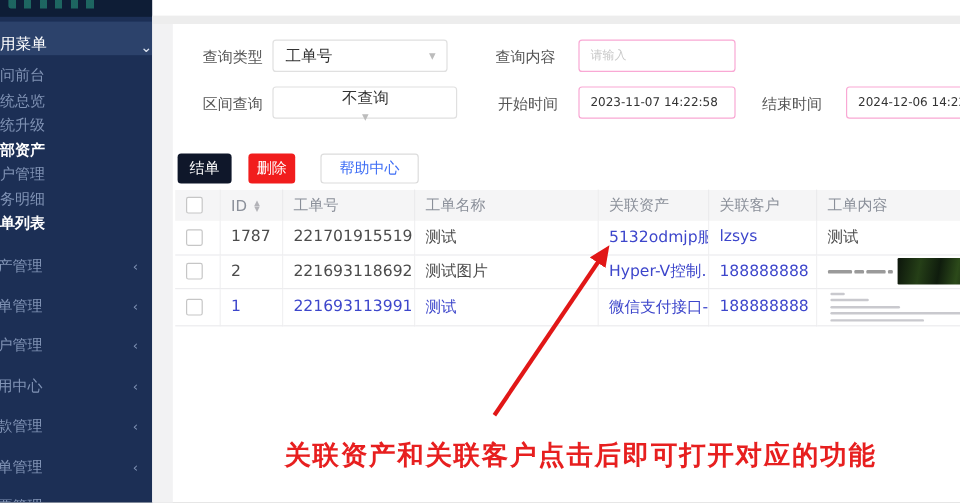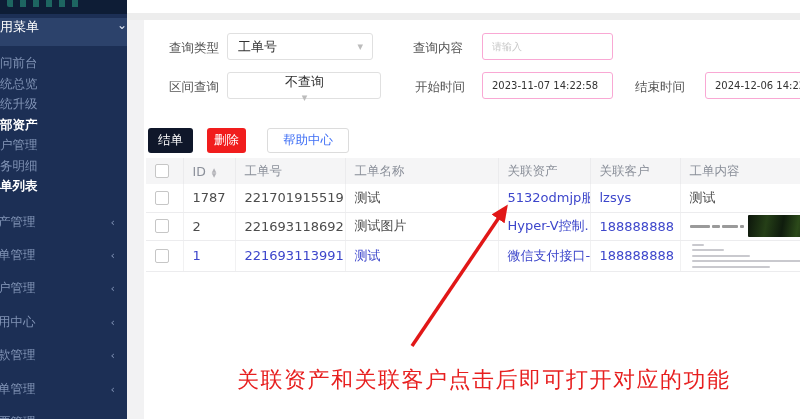--- a/index.html
+++ b/index.html
@@ -9,21 +9,21 @@
     background:#fff; font-family:"DejaVu Sans","Liberation Sans",sans-serif;
   }
   
   .sidebar { position:absolute; left:0; top:0; width:127px; height:419px;
     background:#1c2f55; overflow:hidden; }
   .logo-band { position:relative; height:14px; background:#0e1d36; overflow:hidden; }
   .logo-band::before { content:""; position:absolute; left:7px; top:-3px; width:78px; height:10px;
     background:repeating-linear-gradient(90deg,#2aa184 0 6px,transparent 6px 13px);
     opacity:.55; border-radius:2px; }
   .menu-header { margin-top:4px; height:28px; background:#2c426b; color:#fff;
-    font-size:13px; display:flex; align-items:flex-start; justify-content:space-between;
+    font-size:13px; display:flex; align-items:flex-end; justify-content:space-between;
     padding:0 0 0 2px; }
   .menu-header .lbl { margin-left:-2px; white-space:nowrap; }
   .chev-down { font-size:12px; color:#dfe6f2; }
   .side-items { margin-top:7px; }
   .side-item { height:20.5px; line-height:20.5px; color:#8093b5; font-size:12.5px;
     padding-left:2px; margin-left:-2px; white-space:nowrap; cursor:pointer; }
   .side-item.active { color:#ffffff; font-weight:bold; }
   .side-groups { margin-top:9px; }
   .side-group { height:33.4px; display:flex; align-items:center; justify-content:space-between;
     color:#8093b5; font-size:12.5px; padding:0 12px 0 0; cursor:pointer; white-space:nowrap; }
@@ -65,21 +65,21 @@
   .content-flex { display:flex; align-items:center; gap:4px; }
   .tinybars { display:flex; gap:2px; align-items:center; }
   .tinybars i { display:block; height:3px; background:#9a9a9a; border-radius:1px; }
   .thumb { width:66px; height:22px; border-radius:1px; cursor:pointer;
     background:linear-gradient(100deg,#0c150b 0%,#253f17 28%,#0f1c0d 52%,#2c4a1a 74%,#101a0e 100%); }
   .doc-lines { padding:3px 0 0 2px; }
   .doc-lines i { display:block; height:2px; background:#c9c9ce; margin-bottom:3.5px; border-radius:1px; }
   
   .arrow-svg { position:absolute; left:0; top:0; pointer-events:none; }
   .caption { position:absolute; left:237px; top:365px; font-size:22px; letter-spacing:1.5px;
-    color:#e71f1f; font-weight:400; white-space:nowrap; }
+    color:#e71f1f; font-weight:700; white-space:nowrap; }
 </style>
 </head>
 <body>
 
 <div class="app">
 
   <div class="sidebar">
     <div class="logo-band"></div>
     <div class="menu-header">
       <span class="lbl">用菜单</span>

